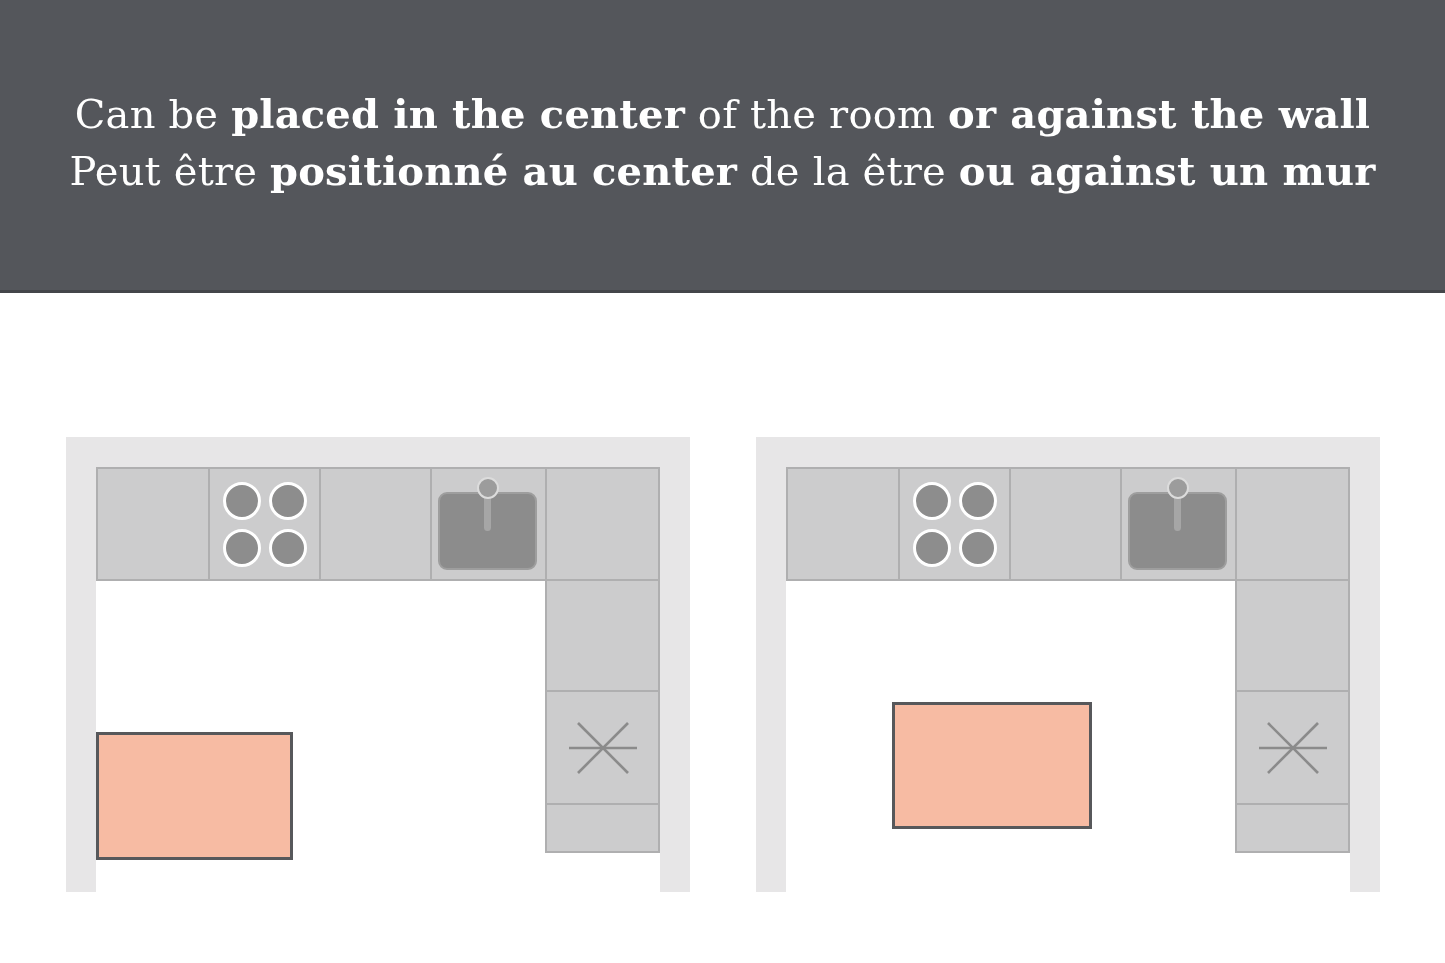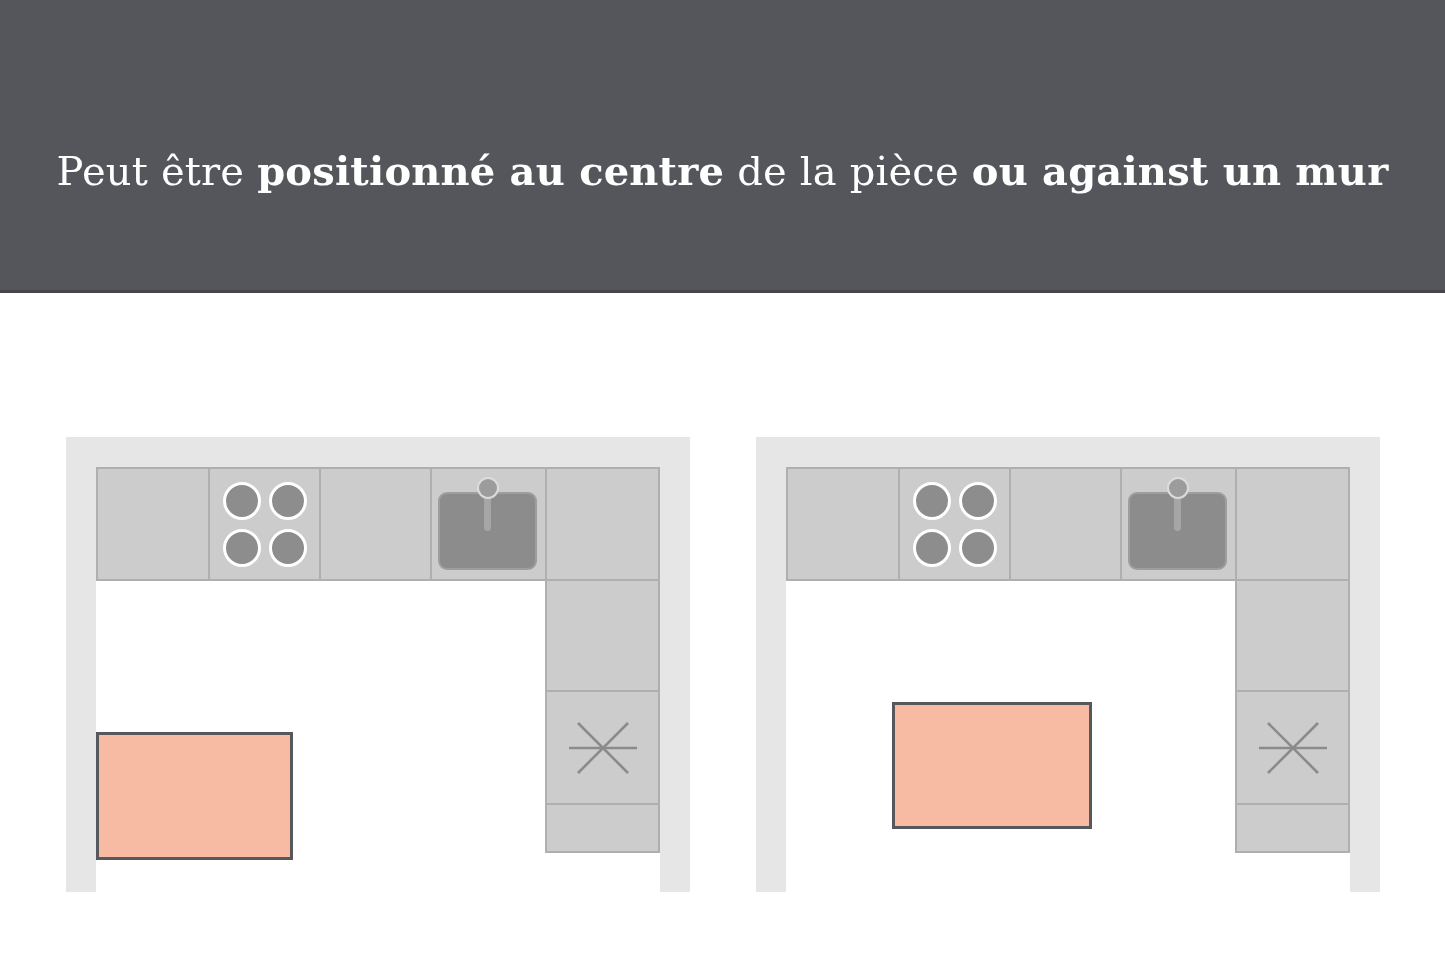--- a/index.html
+++ b/index.html
@@ -155,21 +155,22 @@
   }
   .plan-a .island { left: 30px;  top: 295px; width: 197px; height: 128px; }
   .plan-b .island { left: 136px; top: 265px; width: 200px; height: 127px; }
 </style>
 </head>
 <body>
 
 <div class="page">
 
   <div class="banner">
-    <div class="banner-line l2"><span>Peut être </span><b>positionné au centre</b><span> de la pièce </span><b>ou against un mur</b></div>
+    <div class="banner-line l1"><span>Can be </span><b>placed in the center</b><span> of the room </span><b>or against the wall</b></div>
+    <div class="banner-line l2"><span>Peut être </span><b>positionné au center</b><span> de la être </span><b>ou against un mur</b></div>
   </div>
 
   <div class="plan plan-a">
     <div class="wall wall-top"></div>
     <div class="wall wall-left"></div>
     <div class="wall wall-right"></div>
 
     <div class="counter-row">
       <div class="cell c1"></div>
       <div class="cell c2">

